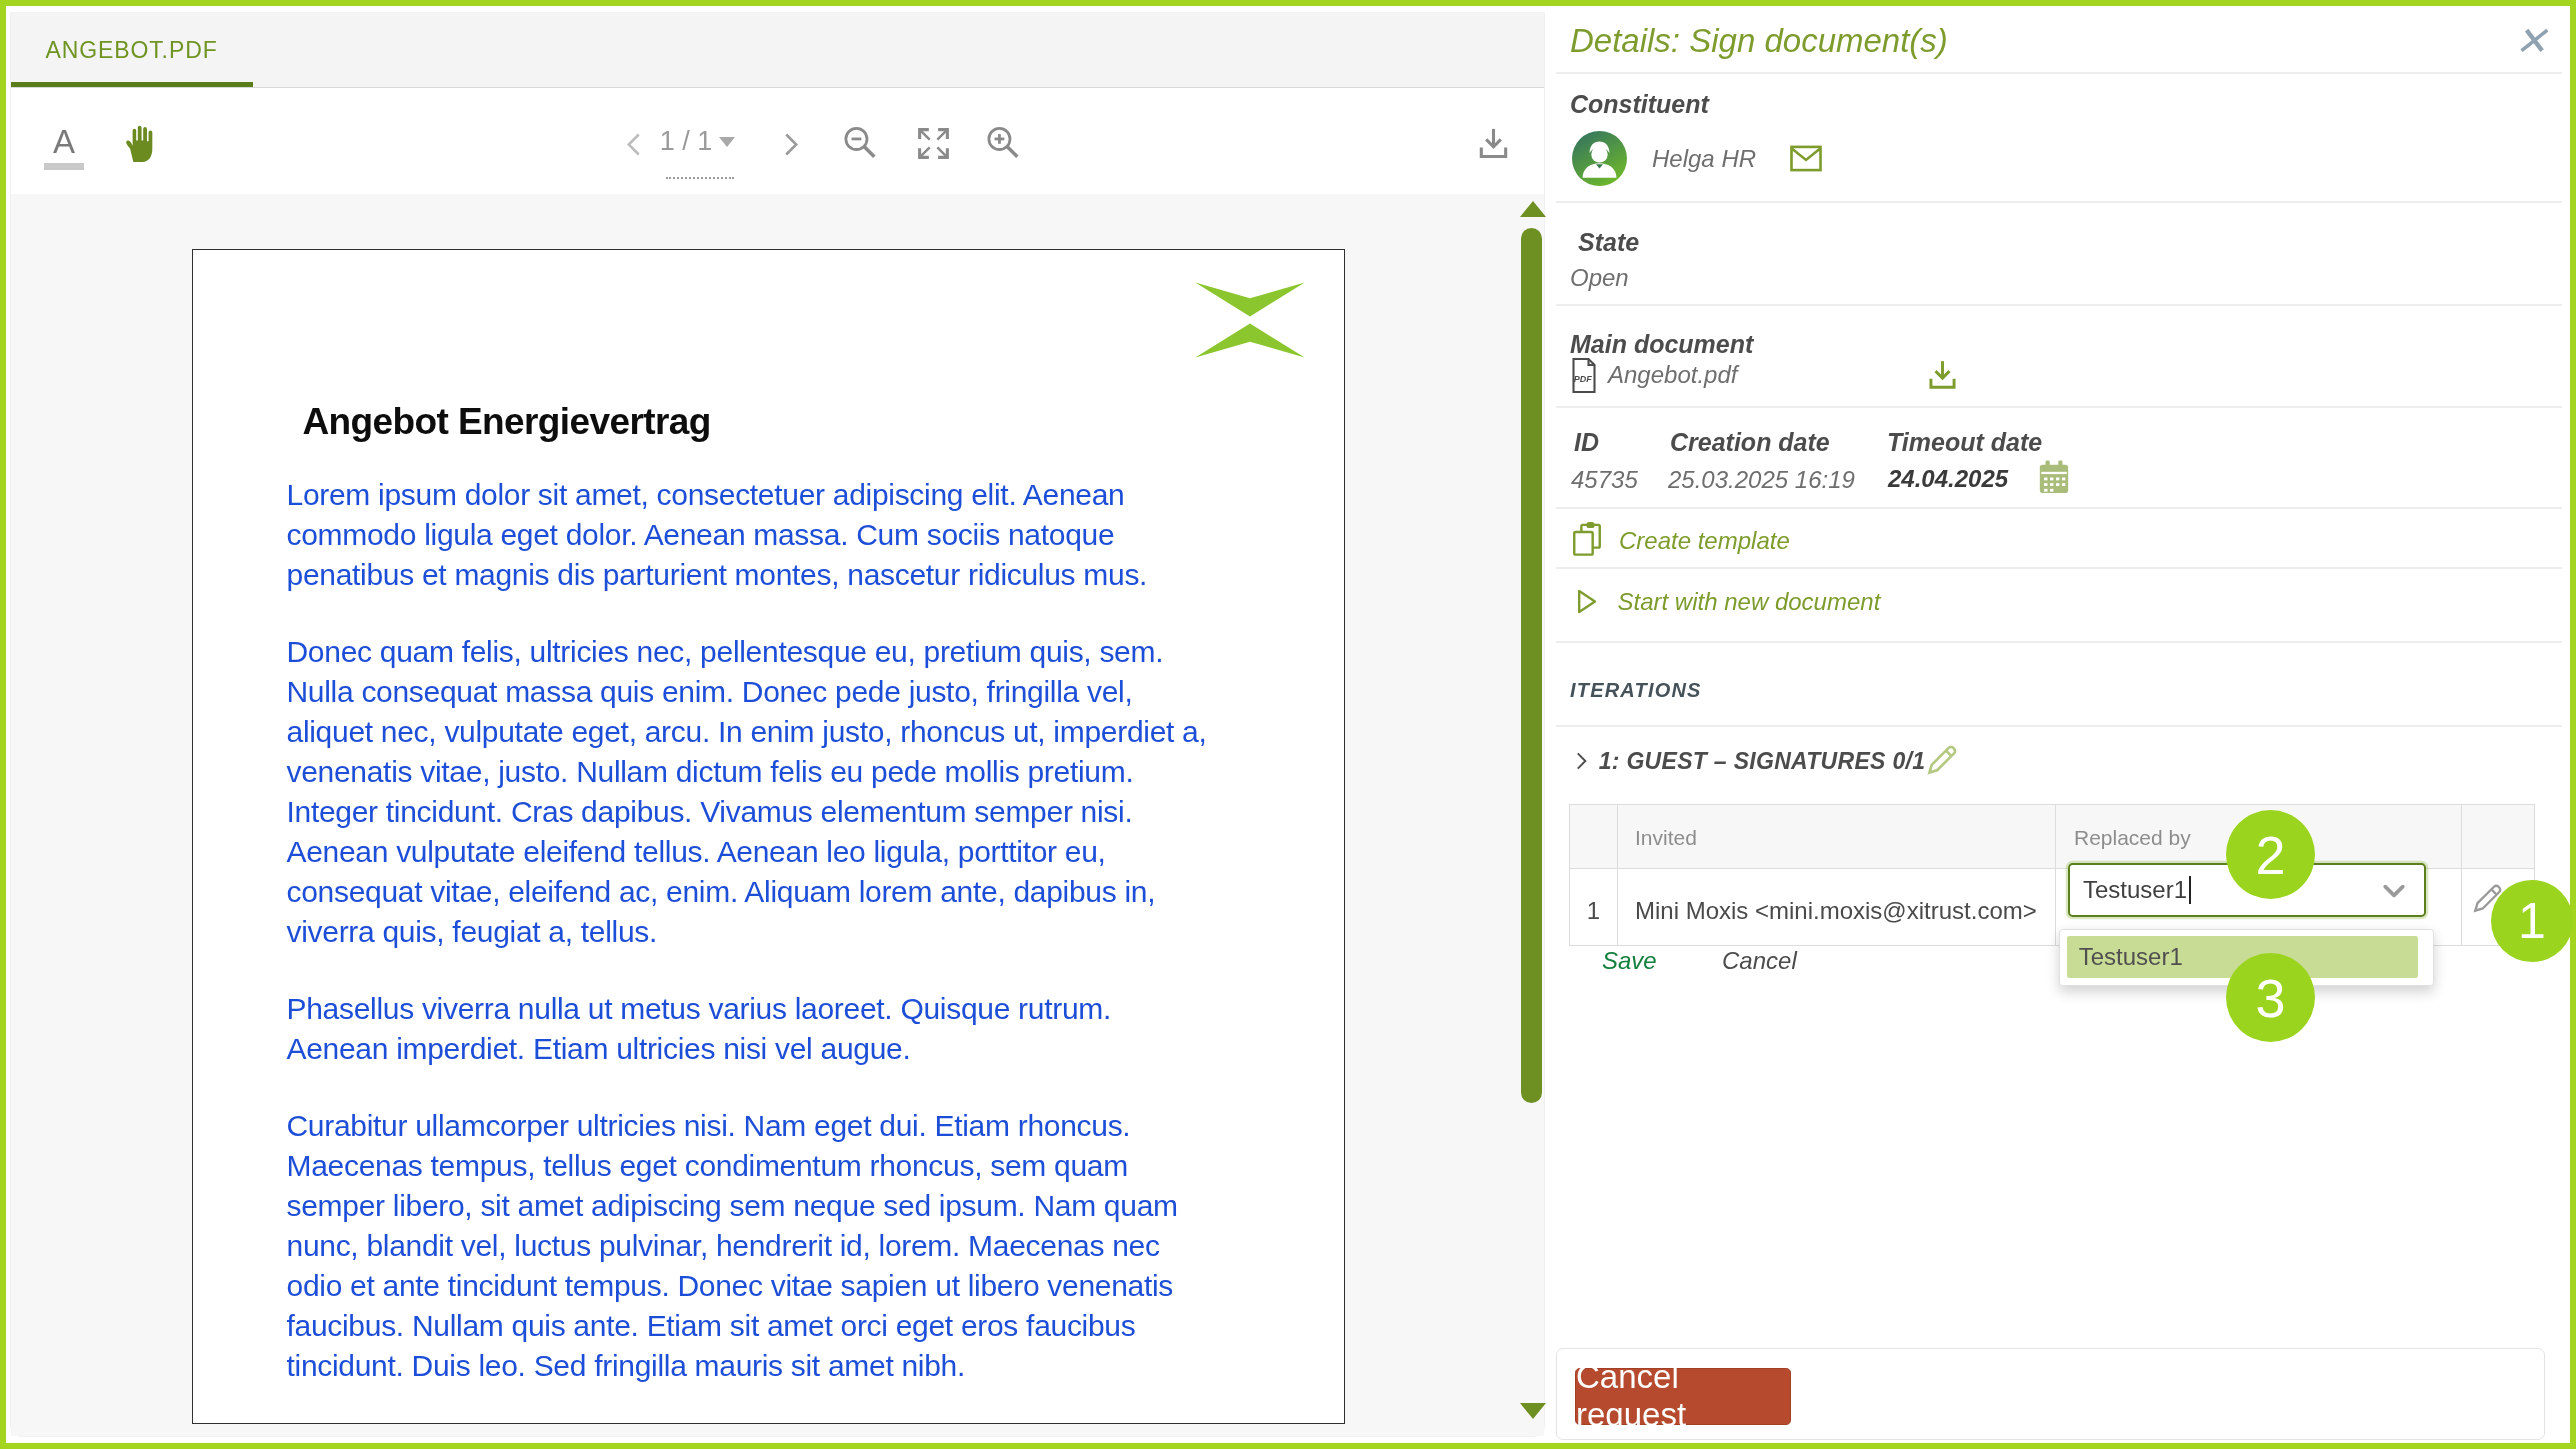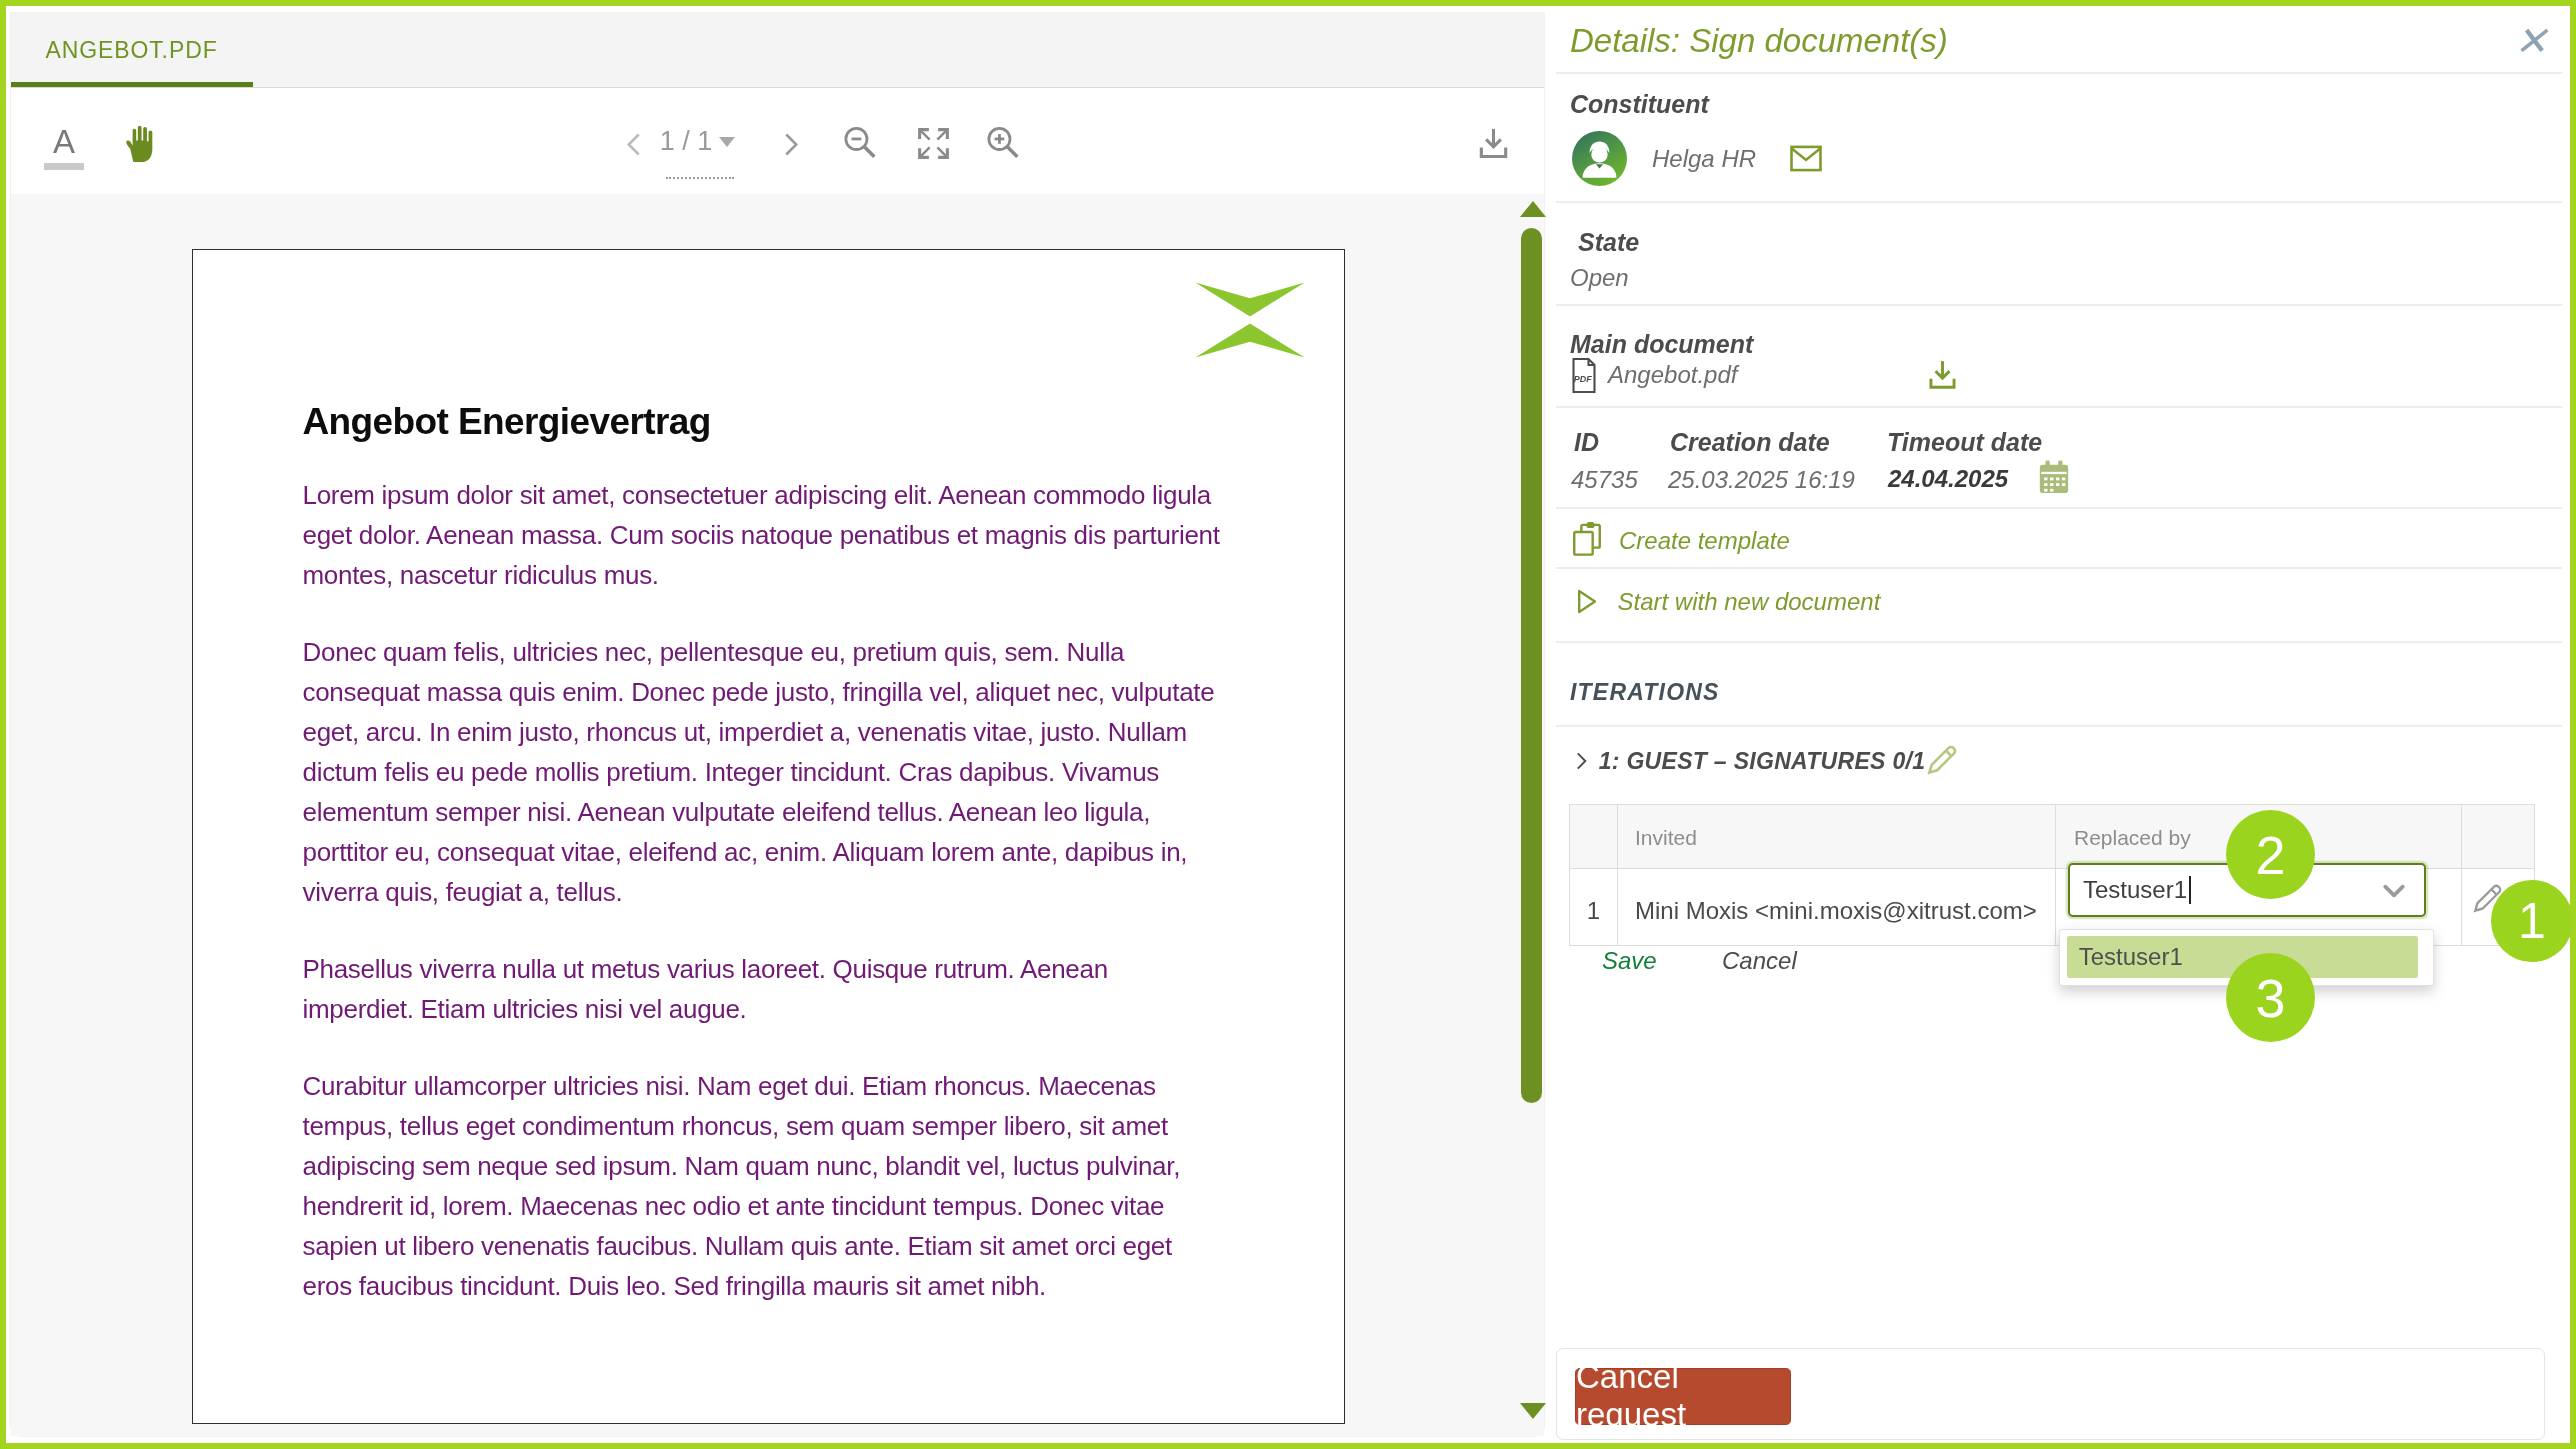--- a/index.html
+++ b/index.html
@@ -14,21 +14,21 @@
   #tabbar{position:absolute;left:0;top:0;width:100%;height:74px;background:#f4f4f4;border-bottom:1.8px solid #d9d9d9;}
   #tab-active{position:absolute;left:0;top:0;width:242px;height:74px;display:flex;align-items:center;justify-content:center;}
   #tab-active .lbl{font-size:23px;letter-spacing:0.9px;color:#6f9421;}
   #tab-underline{position:absolute;left:0;top:69px;width:242px;height:4.7px;background:#5a7d1b;}
   #toolbar{position:absolute;left:0;top:75px;width:100%;height:106px;background:#ffffff;}
   .tbtn{position:absolute;display:flex;align-items:center;justify-content:center;}
   #viewer-area{position:absolute;left:0;top:181px;width:100%;height:1242px;background:#f7f7f7;}
   
   #pdf-page{position:absolute;left:181px;top:55px;width:1151px;height:1173px;background:#ffffff;border:1.8px solid #2f2f2f;}
   #doc-title{position:absolute;left:110px;top:151px;font-size:37px;font-weight:700;color:#0d0d0d;letter-spacing:-0.6px;}
-  #doc-body{position:absolute;left:110px;top:225px;width:921px;font-size:26px;line-height:40px;color:#701a75;letter-spacing:-0.3px;}
+  #doc-body{position:absolute;left:94px;top:225px;width:921px;font-size:30px;line-height:40px;color:#1d4ed8;letter-spacing:-0.3px;}
   #doc-body p{margin:0 0 37px 0;}
   
   #scroll-thumb{position:absolute;left:1510px;top:215px;width:21px;height:875px;background:#6e8f21;border-radius:10.5px;}
   .scroll-arrow{width:0;height:0;position:absolute;left:1509px;}
   
   .divider{position:absolute;left:1556px;width:1006px;height:1.8px;background:#ededed;}
   .ptitle{font-size:33px;color:#7d9c2d;}
   .seclabel{font-size:25px;font-weight:700;color:#4c4c4c;}
   .value{font-size:24px;color:#6e6e6e;}
   .greenlink{font-size:24px;color:#7d9c2d;cursor:pointer;}
@@ -248,21 +248,21 @@
   <div class="divider" style="top:567px;"></div>
 
   <div class="abs" style="left:1570px;top:584px;display:flex;align-items:center;">
     <svg width="31.5" height="35" viewBox="0 0 24 24" fill="none" stroke="#7d9c2d" stroke-width="1.8" stroke-linejoin="round">
       <path d="M7,4 L19,12 L7,20 Z"></path>
     </svg>
     <span class="greenlink" style="margin-left:16px;">Start with new document</span>
   </div>
   <div class="divider" style="top:641px;"></div>
 
-  <div class="abs" style="left:1570px;top:679px;font-size:23px;font-weight:700;letter-spacing:1.2px;color:#45525a;">ITERATIONS</div>
+  <div class="abs" style="left:1570px;top:679px;font-size:20px;font-weight:700;letter-spacing:1.2px;color:#45525a;">ITERATIONS</div>
   <div class="divider" style="top:725px;"></div>
 
   <div class="abs" style="left:1568px;top:746px;display:flex;align-items:center;">
     <svg width="26" height="30" viewBox="0 0 24 24" fill="none" stroke="#4c4c4c" stroke-width="1.8">
       <polyline points="9,5 16,12 9,19"></polyline>
     </svg>
     <span style="margin-left:4.7px;font-size:23px;font-weight:700;color:#4c4c4c;letter-spacing:0.3px;">1: GUEST – SIGNATURES 0/1</span>
   </div>
   <span class="abs" style="left:1924px;top:741px;">
     <svg width="37" height="37" viewBox="0 0 24 24" fill="none" stroke="#b3c980" stroke-width="1.7">

